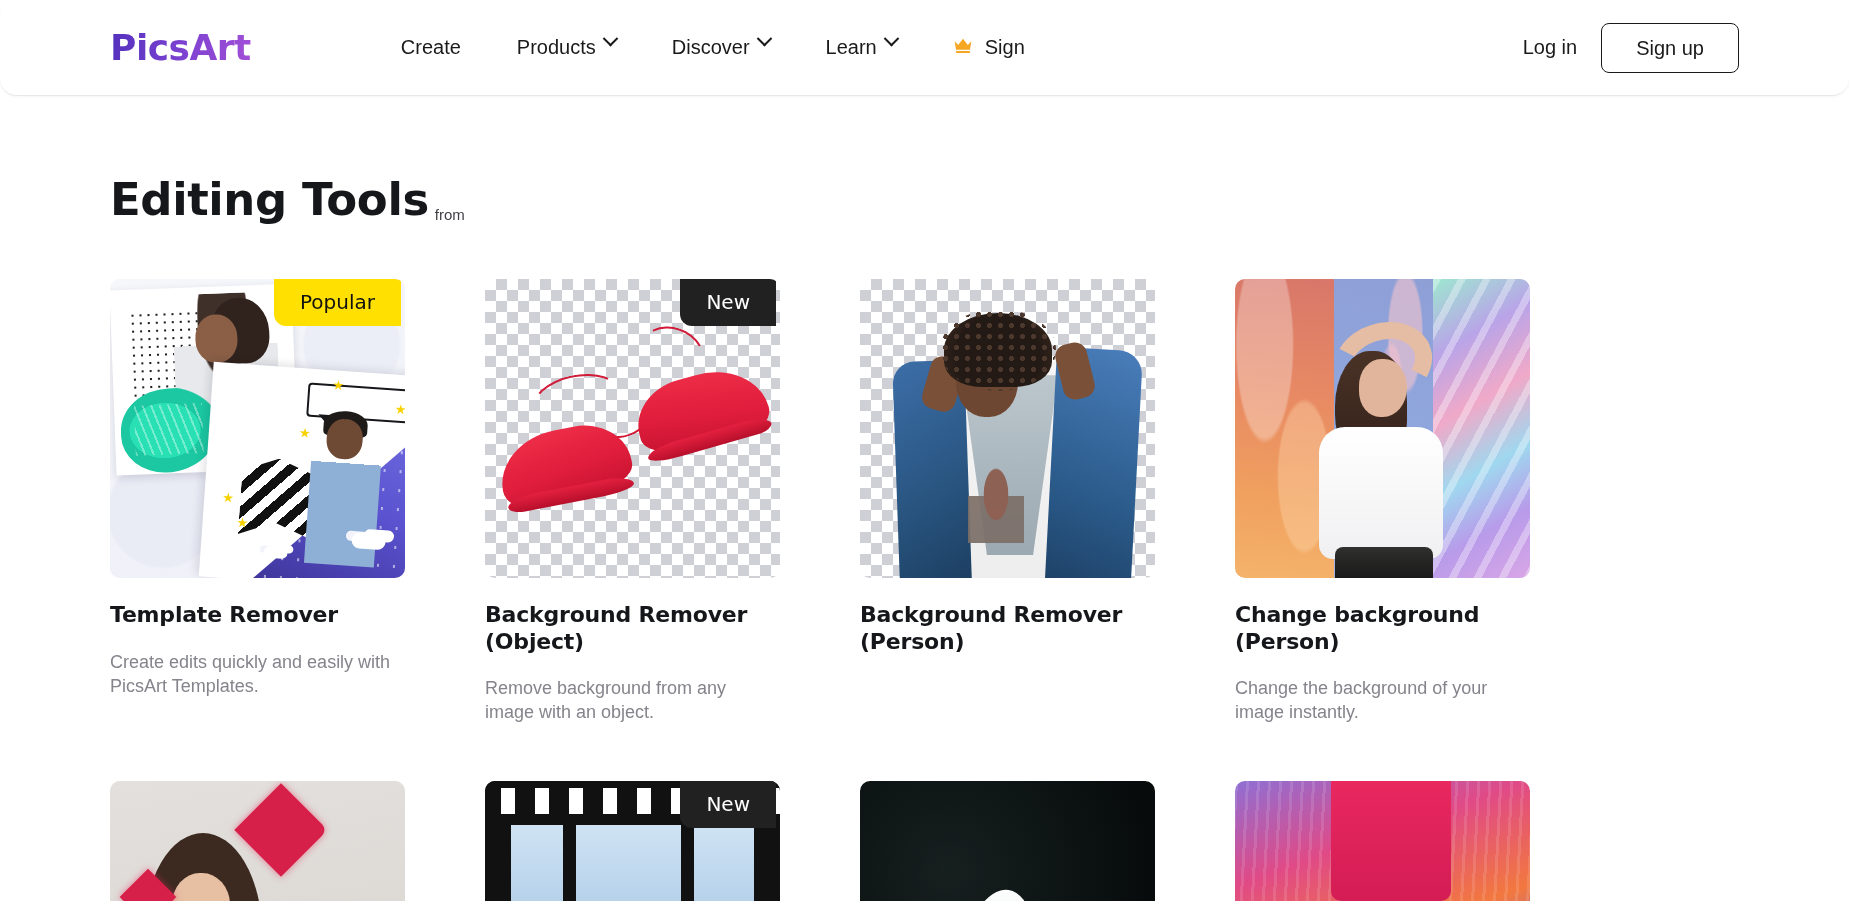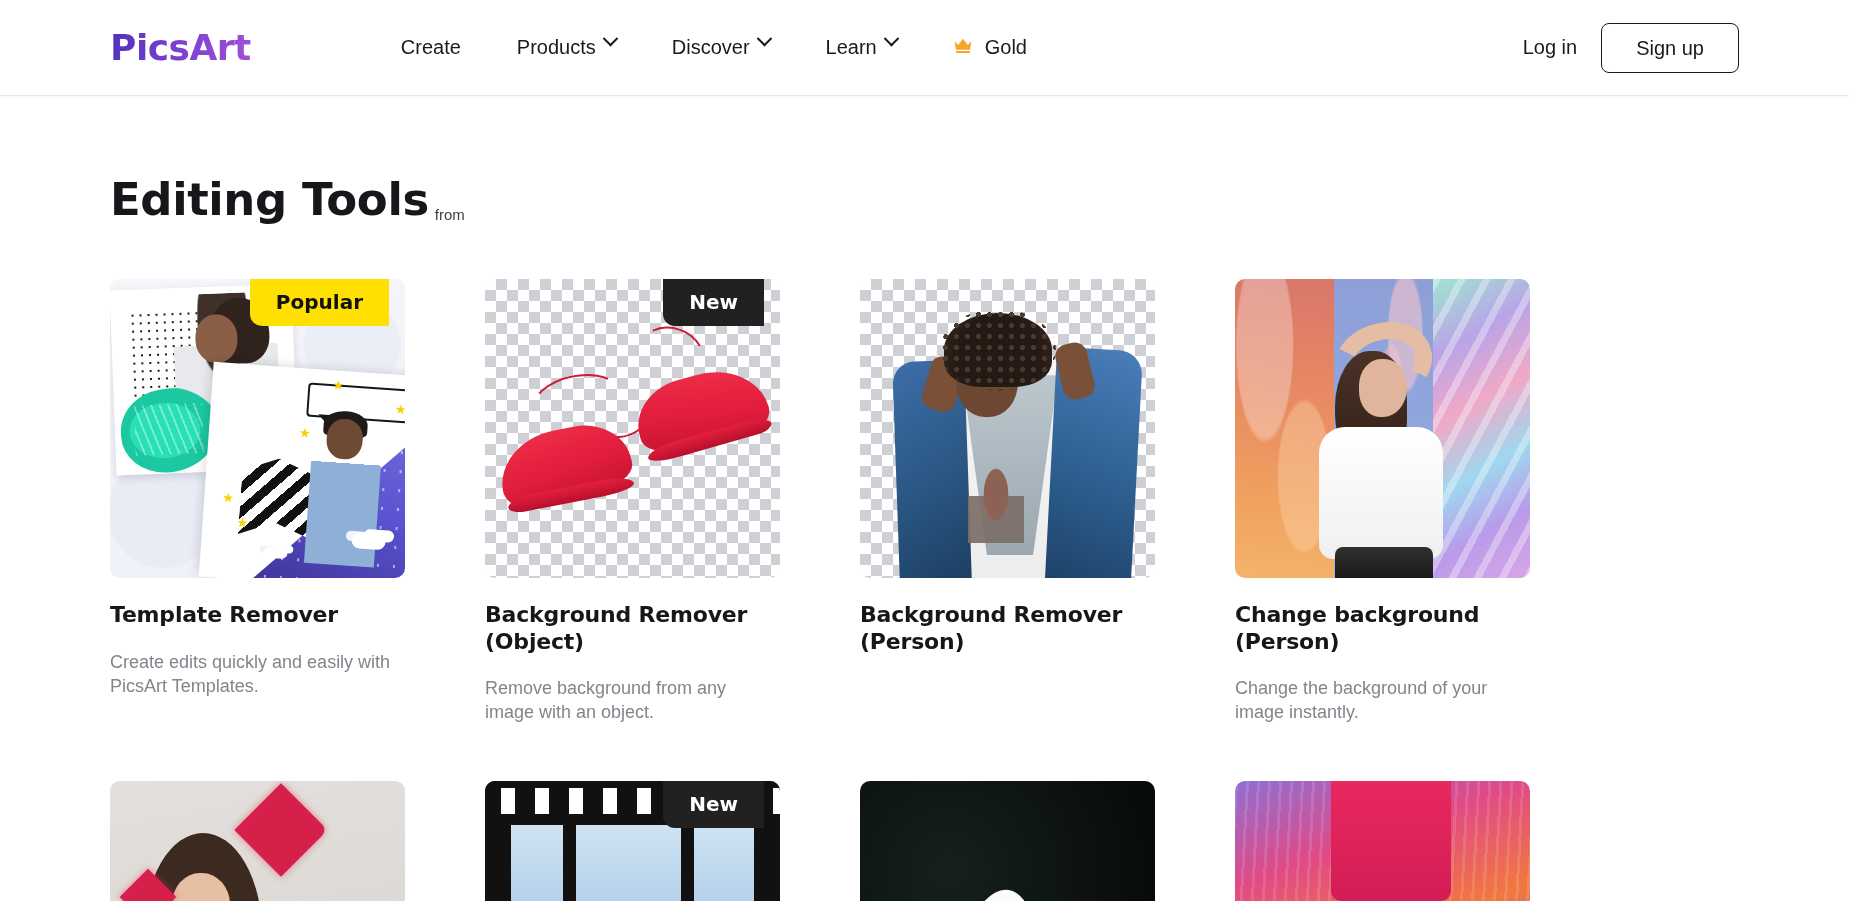--- a/index.html
+++ b/index.html
@@ -16,20 +16,21 @@
   .header {
     position: relative;
     height: 96px;
     width: 100%;
     background: #ffffff;
     display: flex;
     align-items: center;
     border-bottom: 1px solid #e8e8ec;
     box-shadow: 0 1px 3px rgba(0,0,0,0.045);
     z-index: 20;
+    border-radius: 17px;
   }
   .logo {
     margin-left: 110px;
     font-size: 36px;
     font-weight: 700;
     letter-spacing: -0.5px;
     background: linear-gradient(95deg, #5431bd 0%, #7740cf 45%, #a24fd8 100%);
     -webkit-background-clip: text;
     background-clip: text;
     color: transparent;
@@ -130,23 +131,23 @@
   .thumb {
     position: relative;
     width: 295px;
     height: 299px;
     border-radius: 10px;
     overflow: hidden;
     background: #f3f3f5;
   }
   .badge {
     position: absolute;
-    top: 0; right: 16px;
+    top: 0; right: 4px;
     font-size: 20px;
-    font-weight: 700;
+    font-weight: 400;
     padding: 12px 26px;
     border-bottom-left-radius: 12px;
     z-index: 6;
     line-height: 1.15;
     font-family: "DejaVu Sans", sans-serif;
   }
   .badge.popular { background: #ffe000; color: #111111; }
   .badge.new { background: #212121; color: #ffffff; }
 
   .card-title {
@@ -472,21 +473,21 @@
       <span class="chev"></span>
     </div>
 
     <div class="nav-item">
       <span class="crown">
         <svg viewBox="0 0 24 20" width="20" height="17" aria-hidden="true">
           <path d="M2 5l4.2 4.4L12 2l5.8 7.4L22 5l-1.6 10.2H3.6L2 5z" fill="#f5a623"></path>
           <rect x="3.6" y="16.6" width="16.8" height="2.4" rx="1" fill="#f5a623"></rect>
         </svg>
       </span>
-      <span>Gold</span>
+      <span>Sign</span>
     </div>
   </nav>
 
   <div class="nav-right">
     <span class="login-link">Log in</span>
     <button class="signup-btn">Sign up</button>
   </div>
 </div>
 
 <div class="main">

